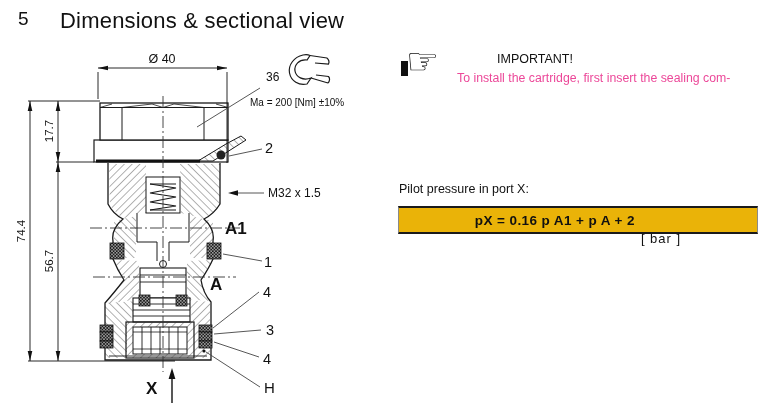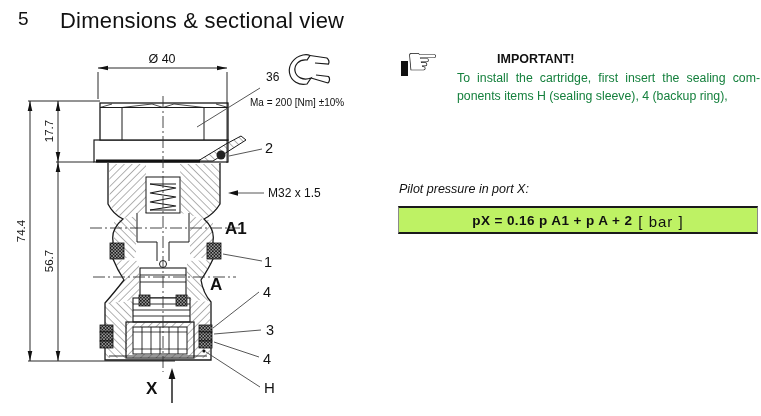--- a/index.html
+++ b/index.html
@@ -8,32 +8,32 @@
     font-family:"Liberation Sans",sans-serif;color:#111;
   }
   .abs{position:absolute;}
   
   .sec-num{left:18px;top:8px;font-size:19px;}
   .sec-title{left:60px;top:8px;font-size:22px;letter-spacing:0.2px;}
   
   .hand-wrap{left:399px;top:52px;width:52px;height:34px;}
   .hand-cuff{position:absolute;left:2px;top:9px;width:7px;height:15px;background:#111;}
   .hand-glyph{position:absolute;left:7px;top:-12px;font-size:37px;color:#111;}
-  .note-title{left:457px;top:52px;font-size:12.5px;font-weight:bold;padding-left:40px;}
-  .note-text{left:457px;top:69px;width:303px;font-size:12.3px;line-height:18px;color:#15803d;}
+  .note-title{left:457px;top:52px;font-size:12.5px;font-weight:normal;padding-left:40px;}
+  .note-text{left:457px;top:69px;width:303px;font-size:12.3px;line-height:18px;color:#ec4899;}
   .note-text div:not(:last-child){text-align:justify;text-align-last:justify;}
-  .pilot-label{left:399px;top:182px;font-size:12.5px;font-style:italic;}
+  .pilot-label{left:399px;top:182px;font-size:12.5px;}
   .formula-box{
-    left:398px;top:206px;width:358px;height:24px;background:#bef264;
+    left:398px;top:206px;width:358px;height:24px;background:#eab308;
     border-top:2px solid #1a1a1a;border-bottom:2px solid #1a1a1a;
     border-left:1px solid #8a8a8a;border-right:1px solid #8a8a8a;
     display:flex;align-items:center;justify-content:center;gap:6px;
   }
   .formula-main{font-size:13.5px;font-weight:bold;letter-spacing:0.4px;}
-  .formula-unit{font-size:15px;letter-spacing:1px;position:relative;top:1px;}
+  .formula-unit{font-size:13px;letter-spacing:1px;position:relative;top:18px;}
   svg text{fill:#111;}
 </style>
 </head>
 <body>
 
 <div class="abs sec-num">5</div>
 <div class="abs sec-title">Dimensions &amp; sectional view</div>
 
 <svg class="abs" style="left:0;top:0" width="400" height="416" viewBox="0 0 400 416">
   <defs>
@@ -189,20 +189,19 @@
   <text x="146" y="394" font-size="17" font-weight="bold">X</text>
 </svg>
 
 <div class="abs hand-wrap">
   <span class="hand-cuff"></span>
   <span class="hand-glyph">☞</span>
 </div>
 <div class="abs note-title">IMPORTANT!</div>
 <div class="abs note-text">
     <div>To install the cartridge, first insert the sealing com-</div>
-    <div>ponents items H (sealing sleeve), 4 (backup ring),</div>
   </div>
 
 <div class="abs pilot-label">Pilot pressure in port X:</div>
 <div class="abs formula-box">
   <span class="formula-main">pX = 0.16 p A1 + p A + 2</span>
   <span class="formula-unit">[ bar ]</span>
 </div>
 
 </body></html>

